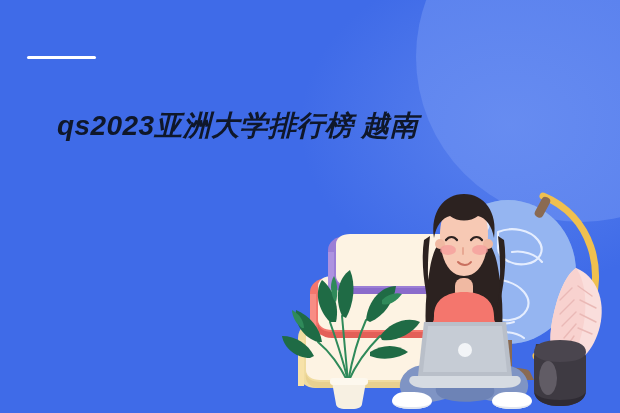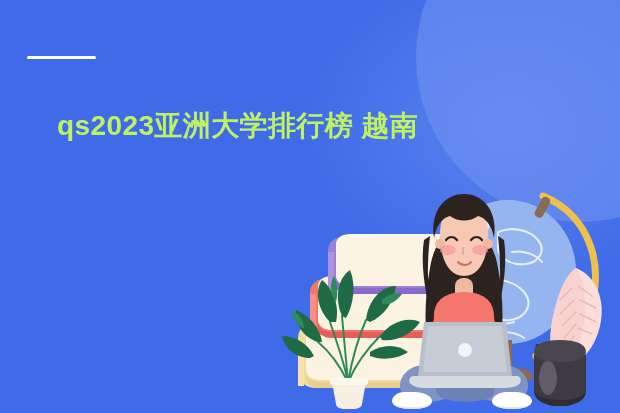--- a/index.html
+++ b/index.html
@@ -52,26 +52,27 @@
     width: 69px;
     height: 3px;
     background: #ffffff;
     border-radius: 2px;
   }
   .title {
     position: absolute;
     left: 57px;
     top: 108px;
     width: 560px;
-    color: #bef264;
+    color: #0f172a;
     font-size: 28px;
     font-weight: bold;
     line-height: 36px;
     letter-spacing: 0.4px;
     white-space: nowrap;
+    font-style: italic;
   }
 
   
   .illustration {
     position: absolute;
     left: 0;
     top: 0;
     width: 620px;
     height: 413px;
   }

